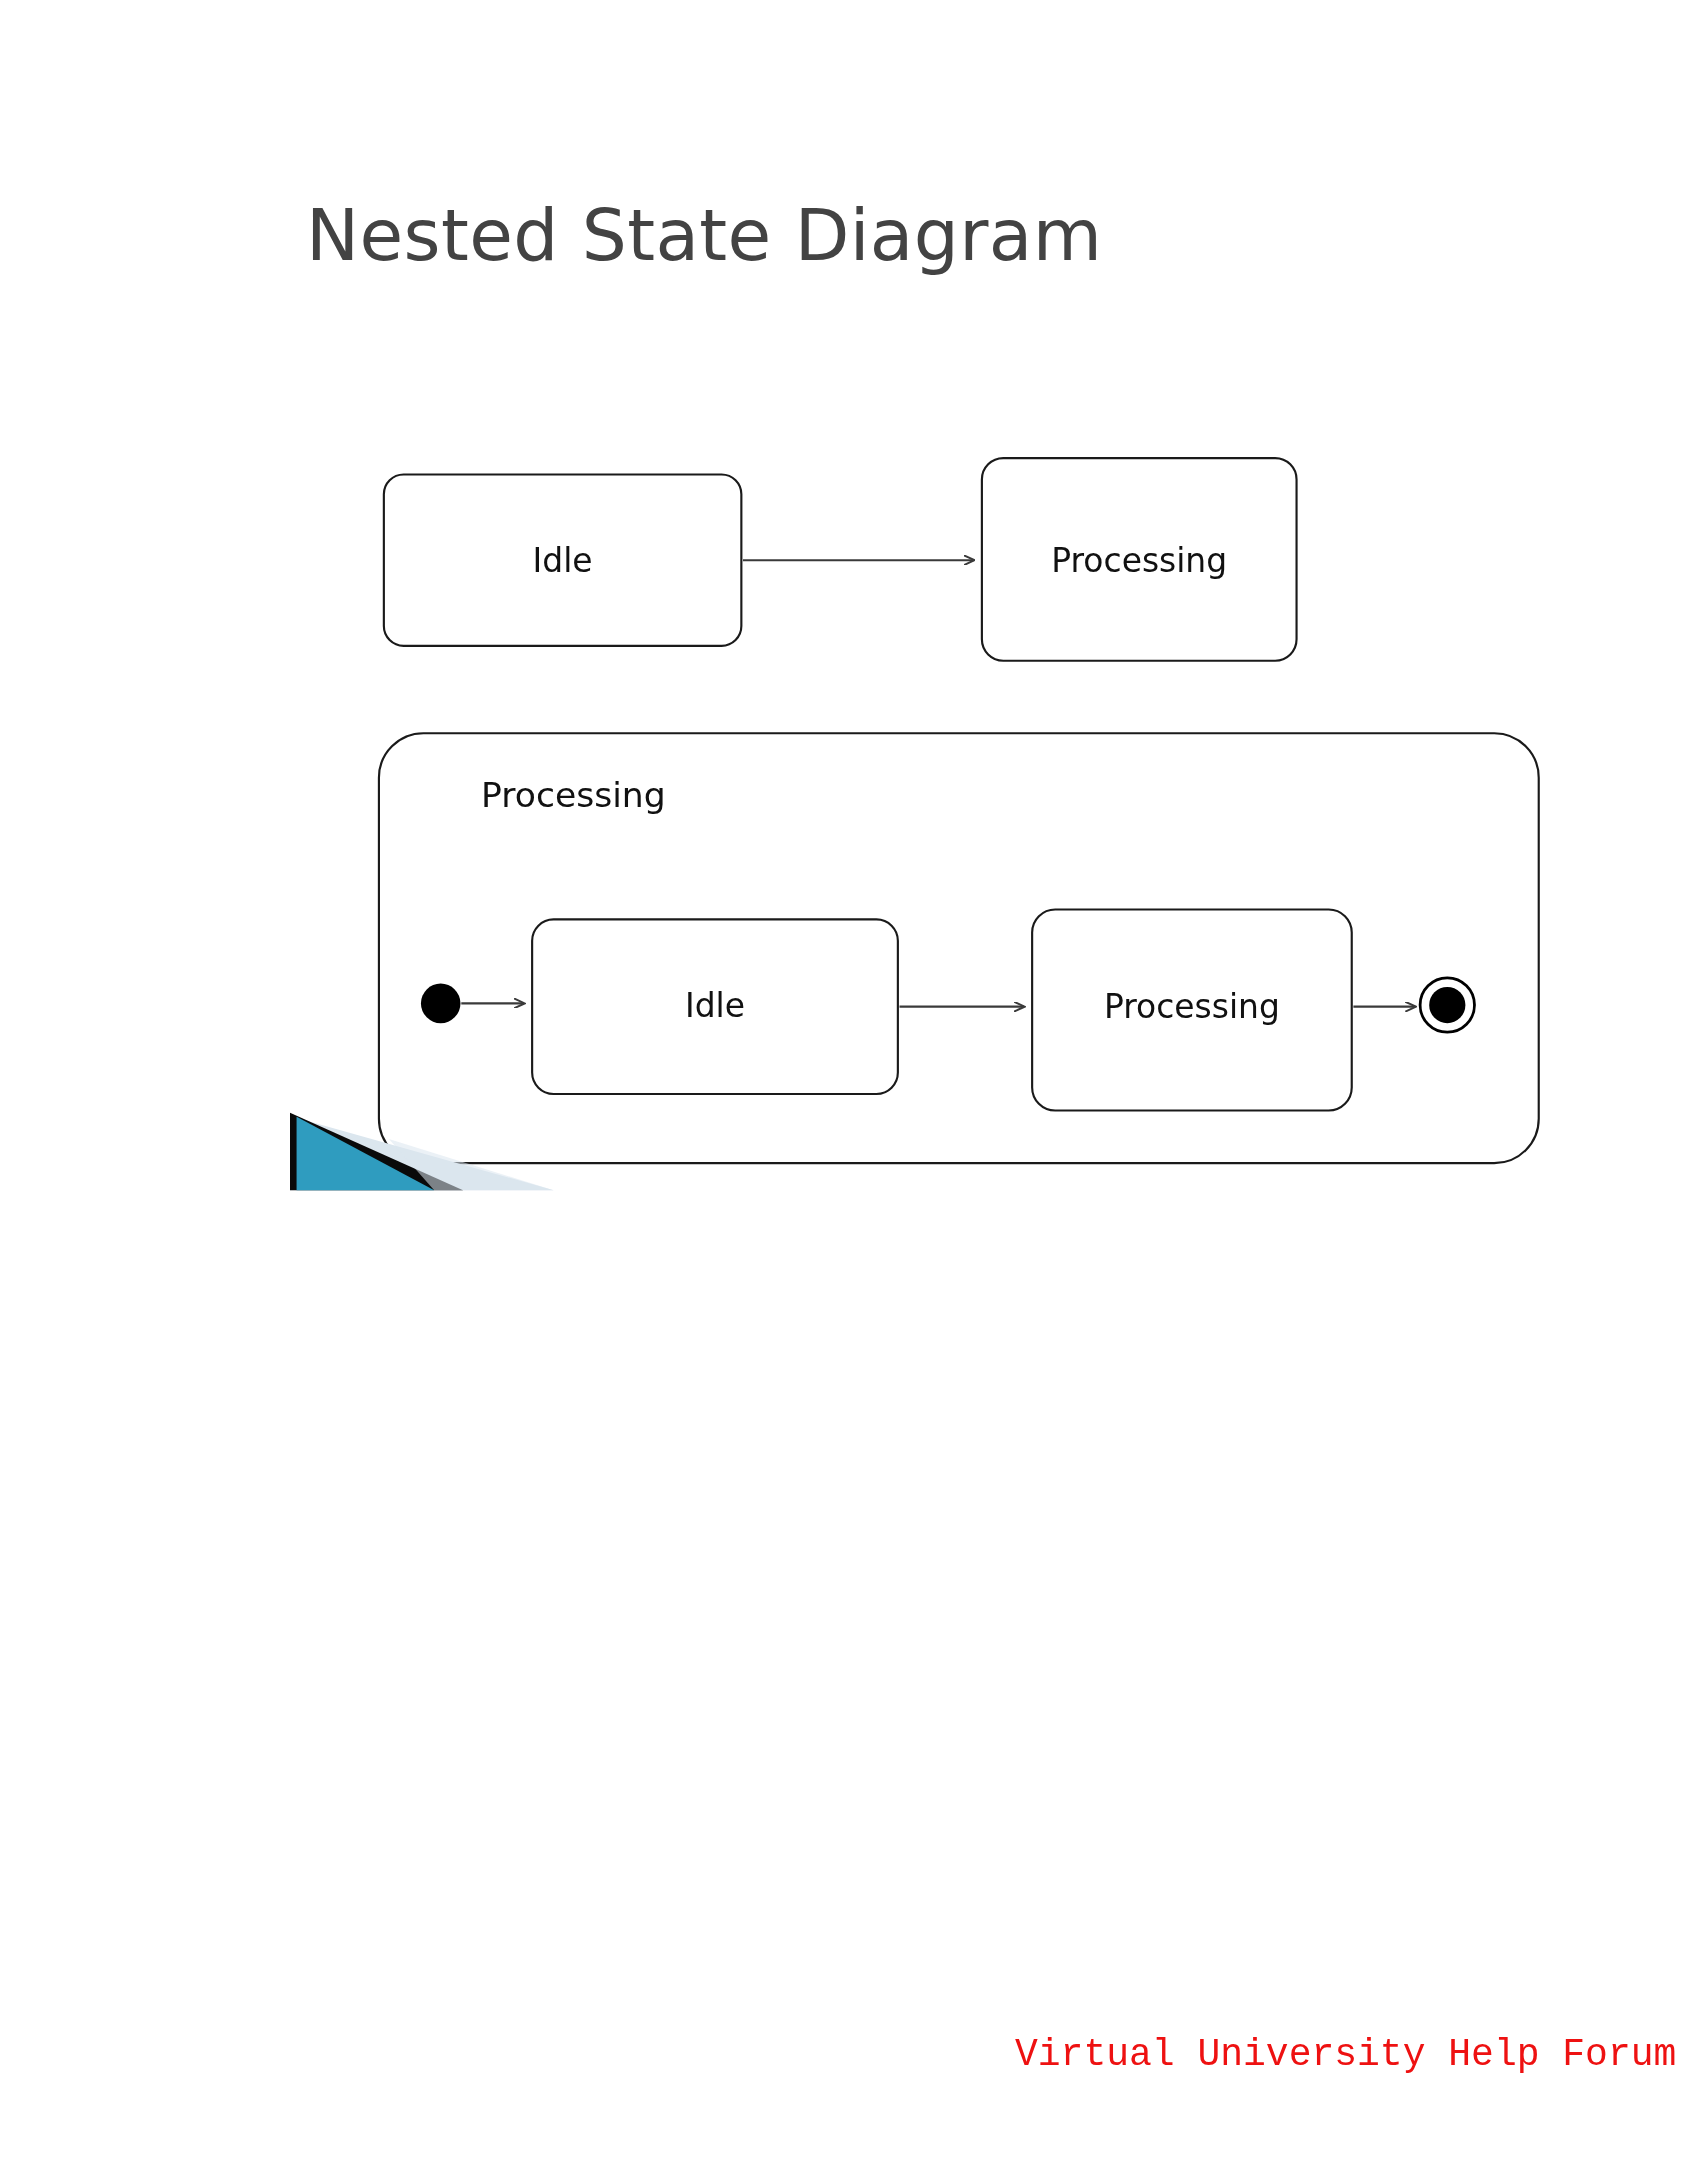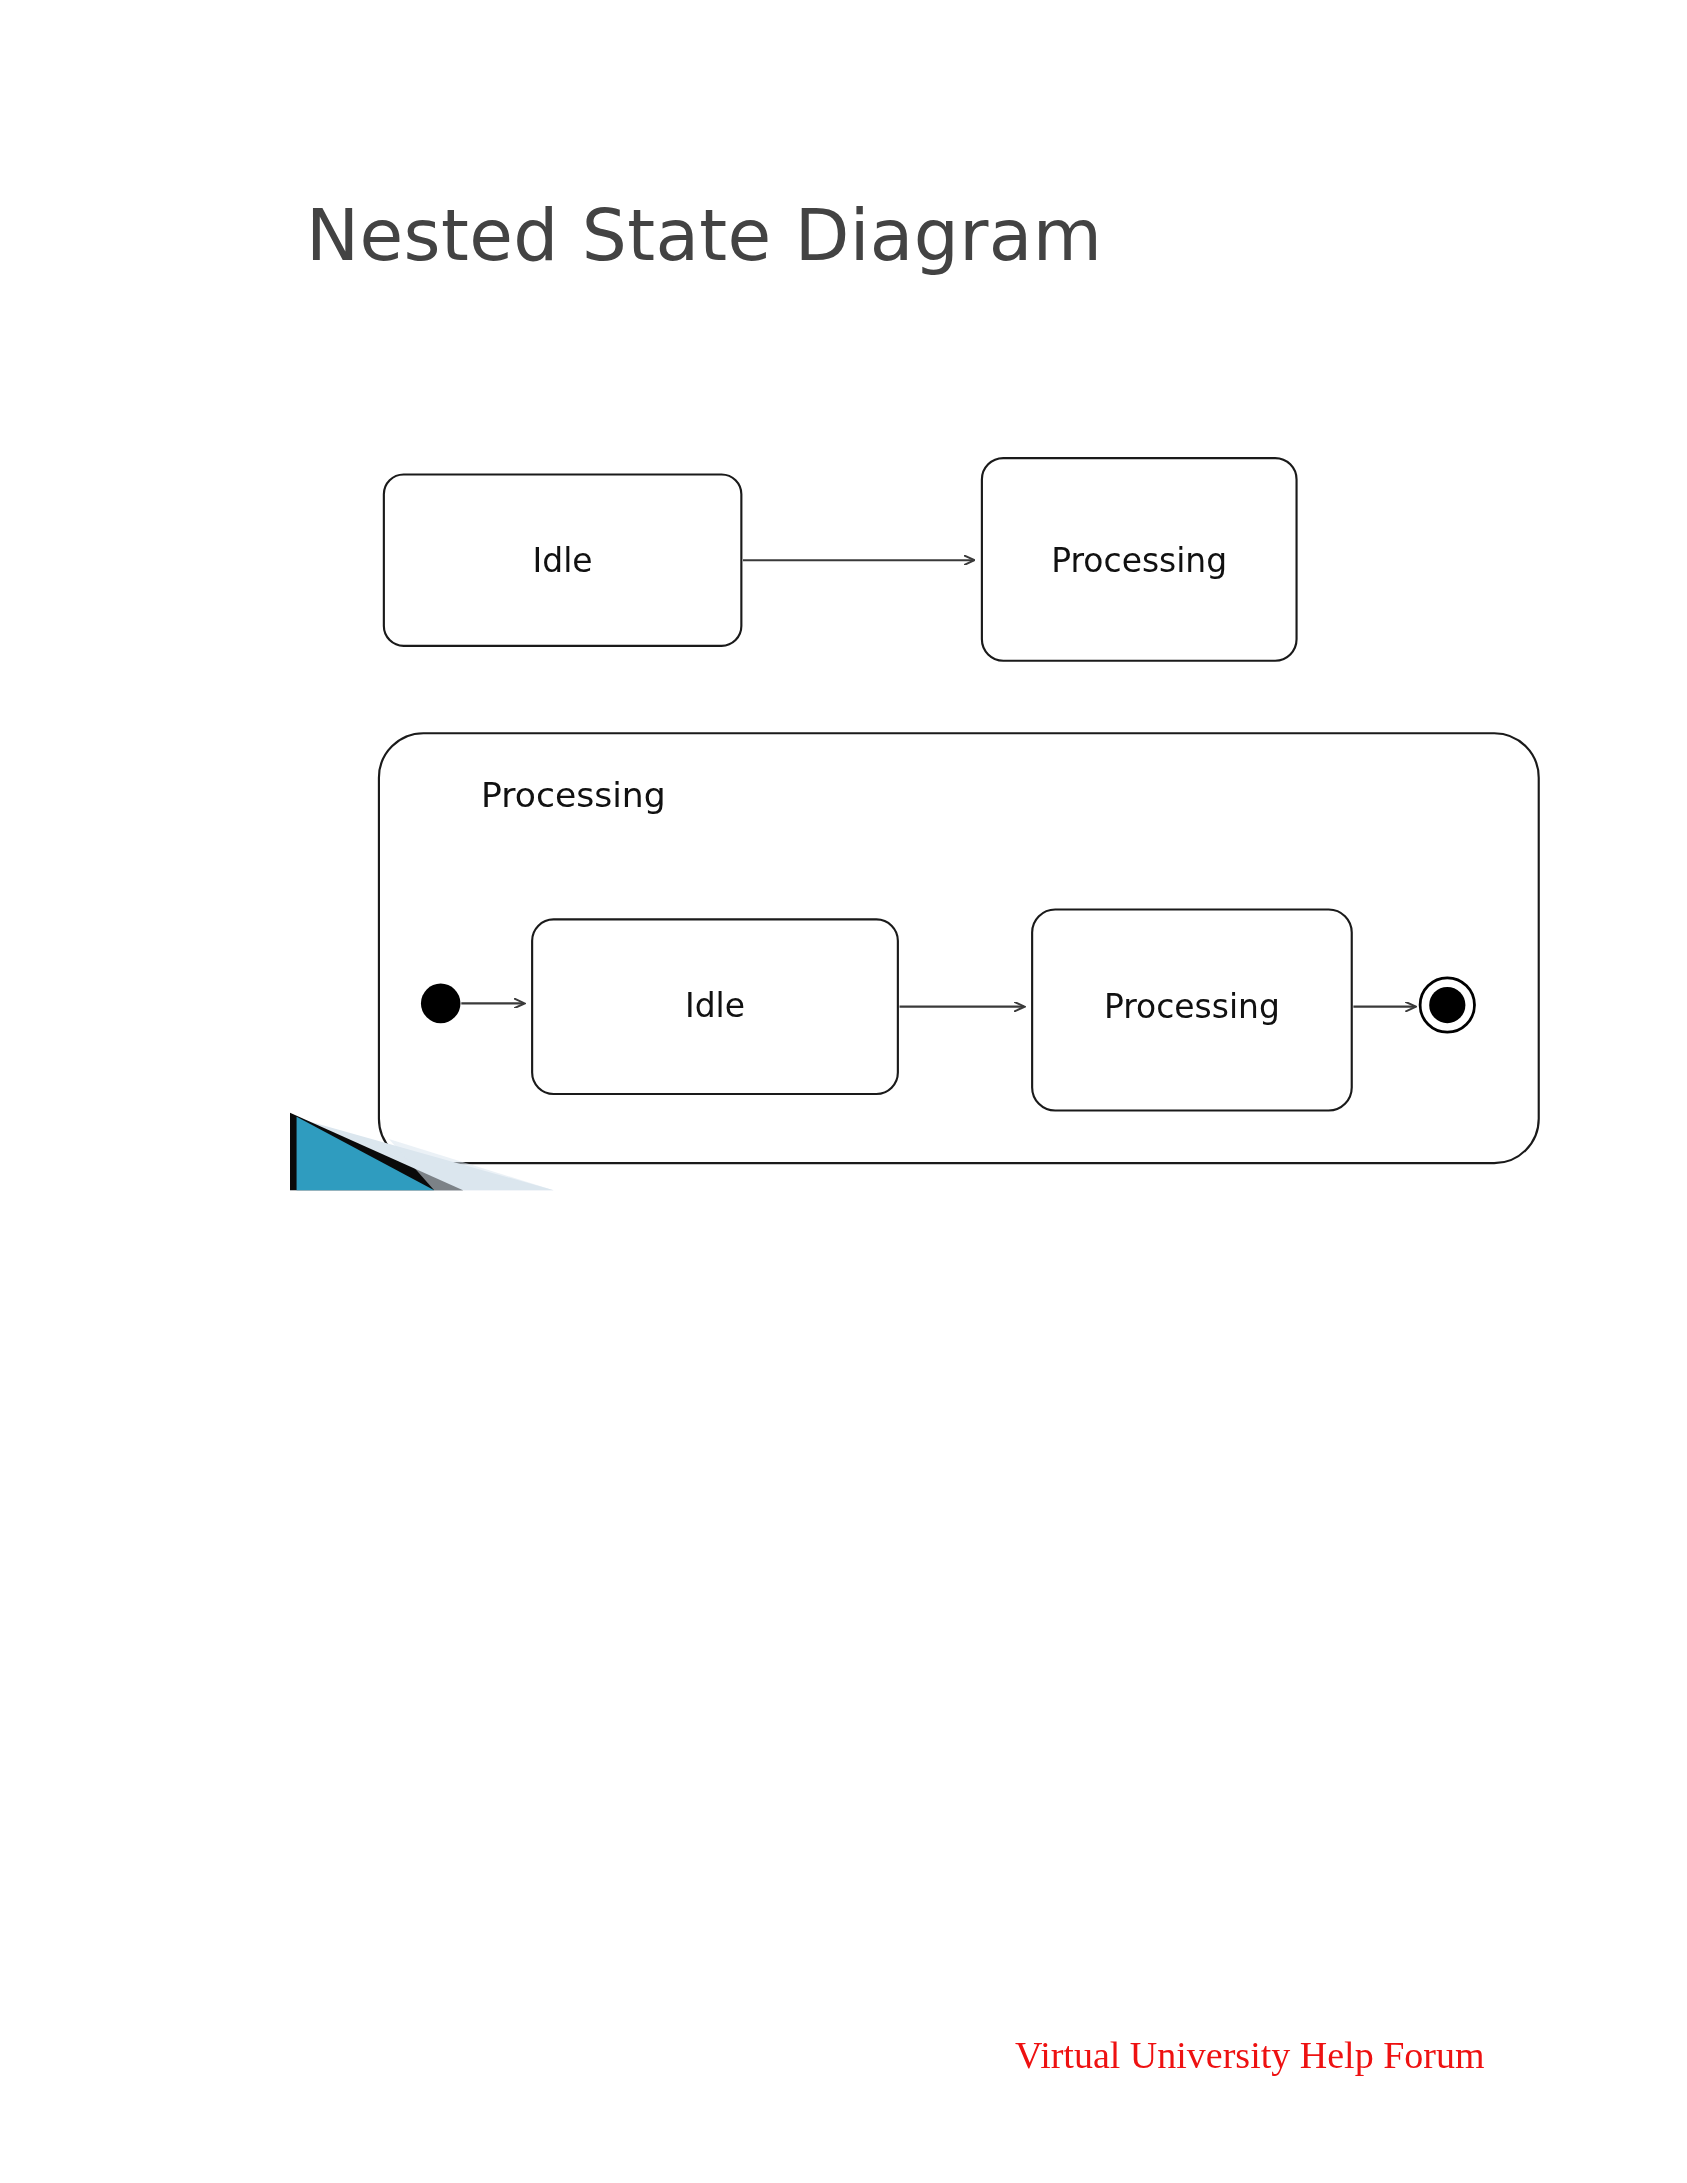--- a/index.html
+++ b/index.html
@@ -86,21 +86,21 @@
     top: 1106px;
     width: 412px;
     height: 95px;
   }
 
   
   #footer-text {
     position: absolute;
     left: 1015px;
     top: 2033px;
-    font-family: Liberation Serif, serif;
+    font-family: Liberation Mono, monospace;
     font-size: 38px;
     color: #ee1111;
     white-space: nowrap;
     text-align: center;
   }
 </style>
 </head>
 <body>
 
 <div id="page">

